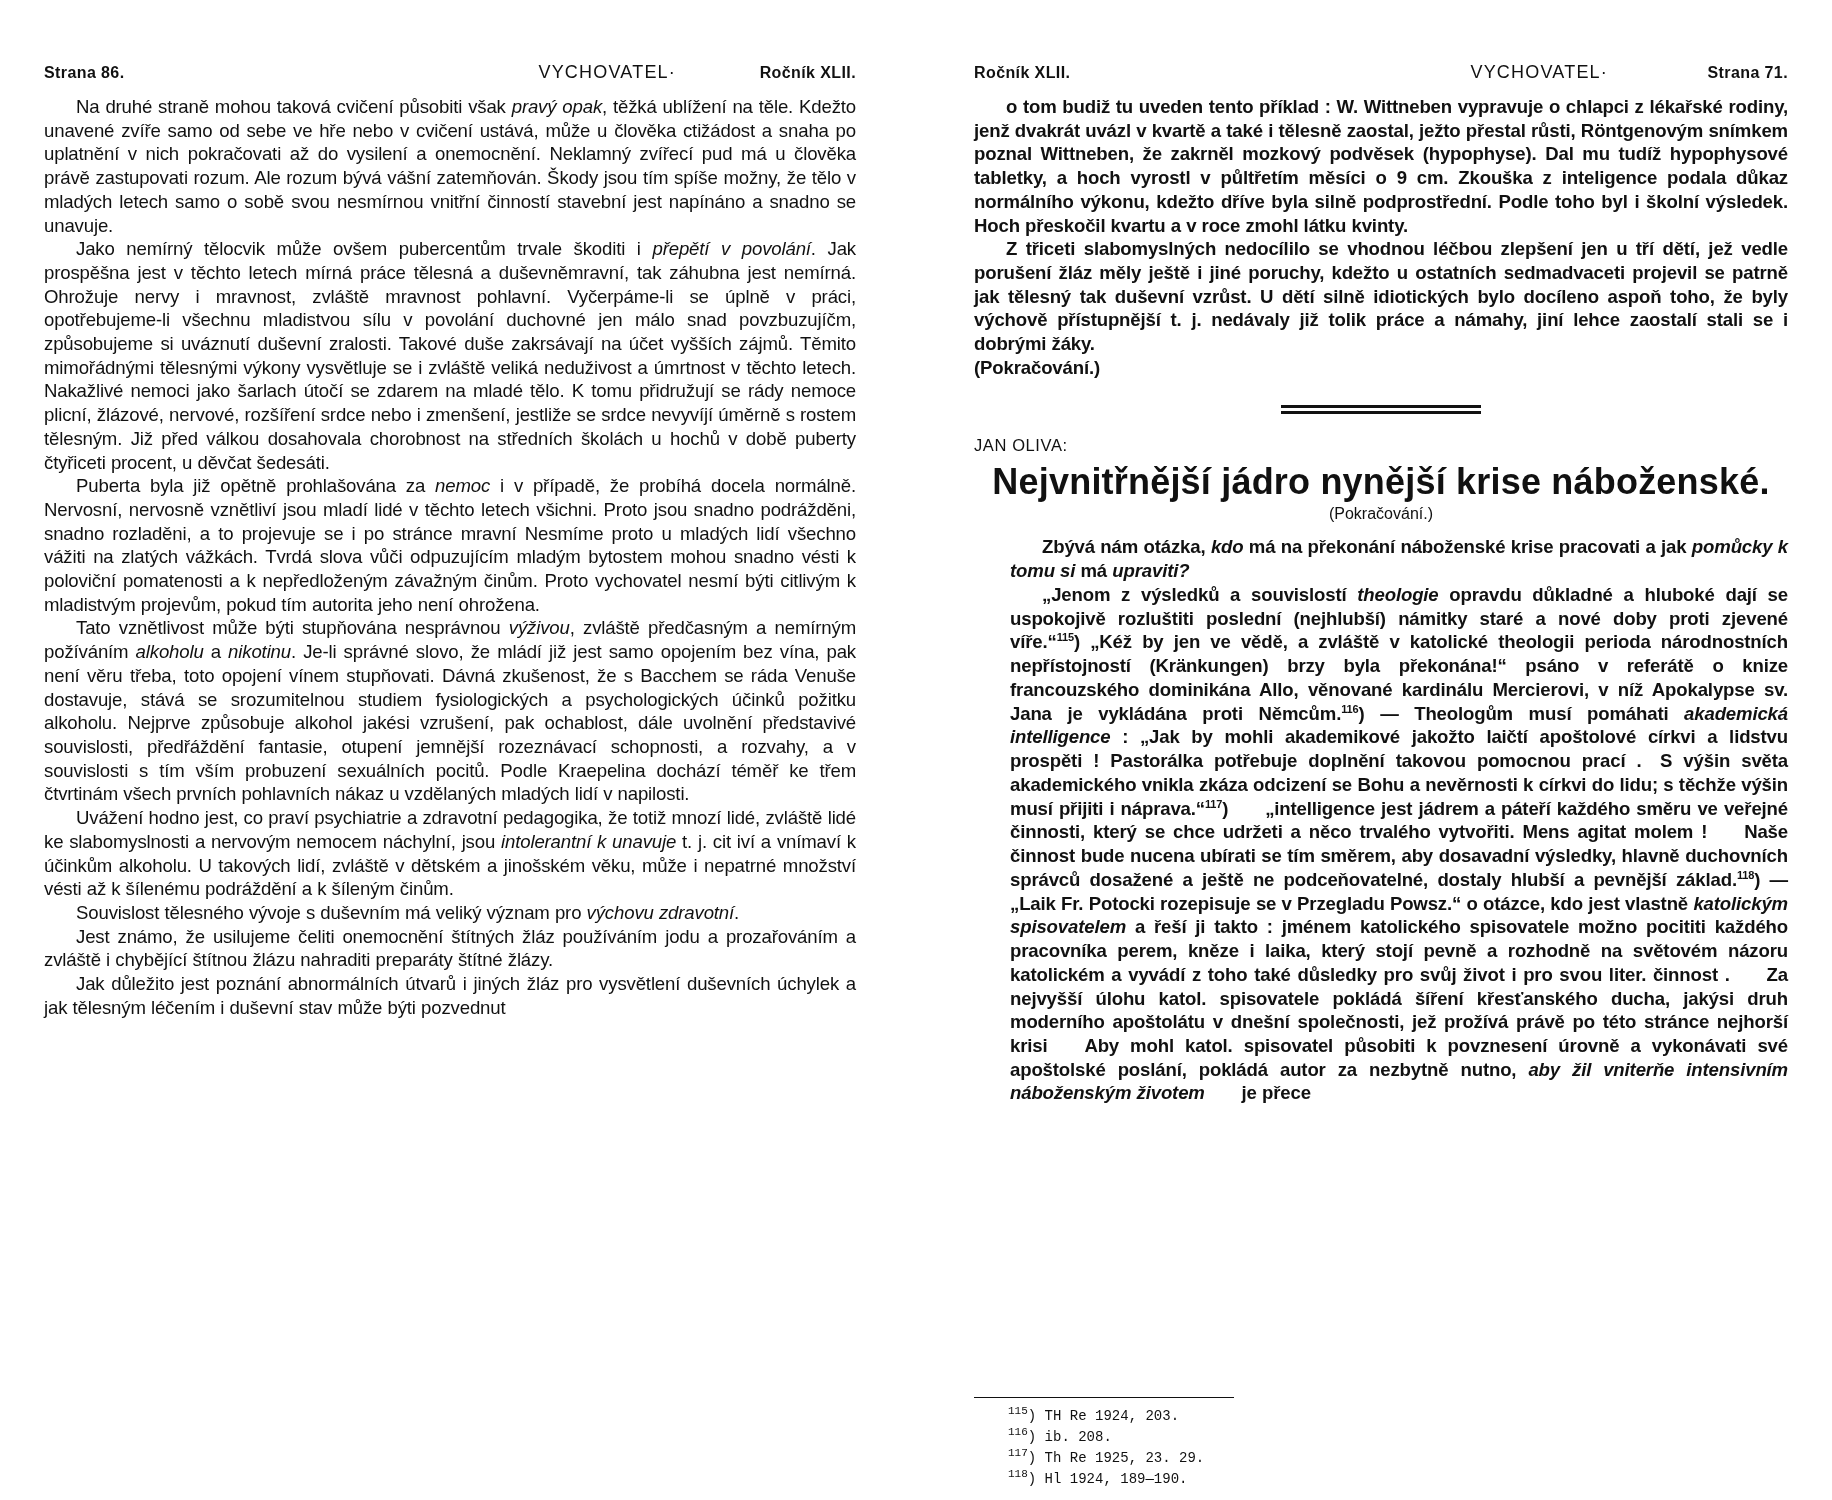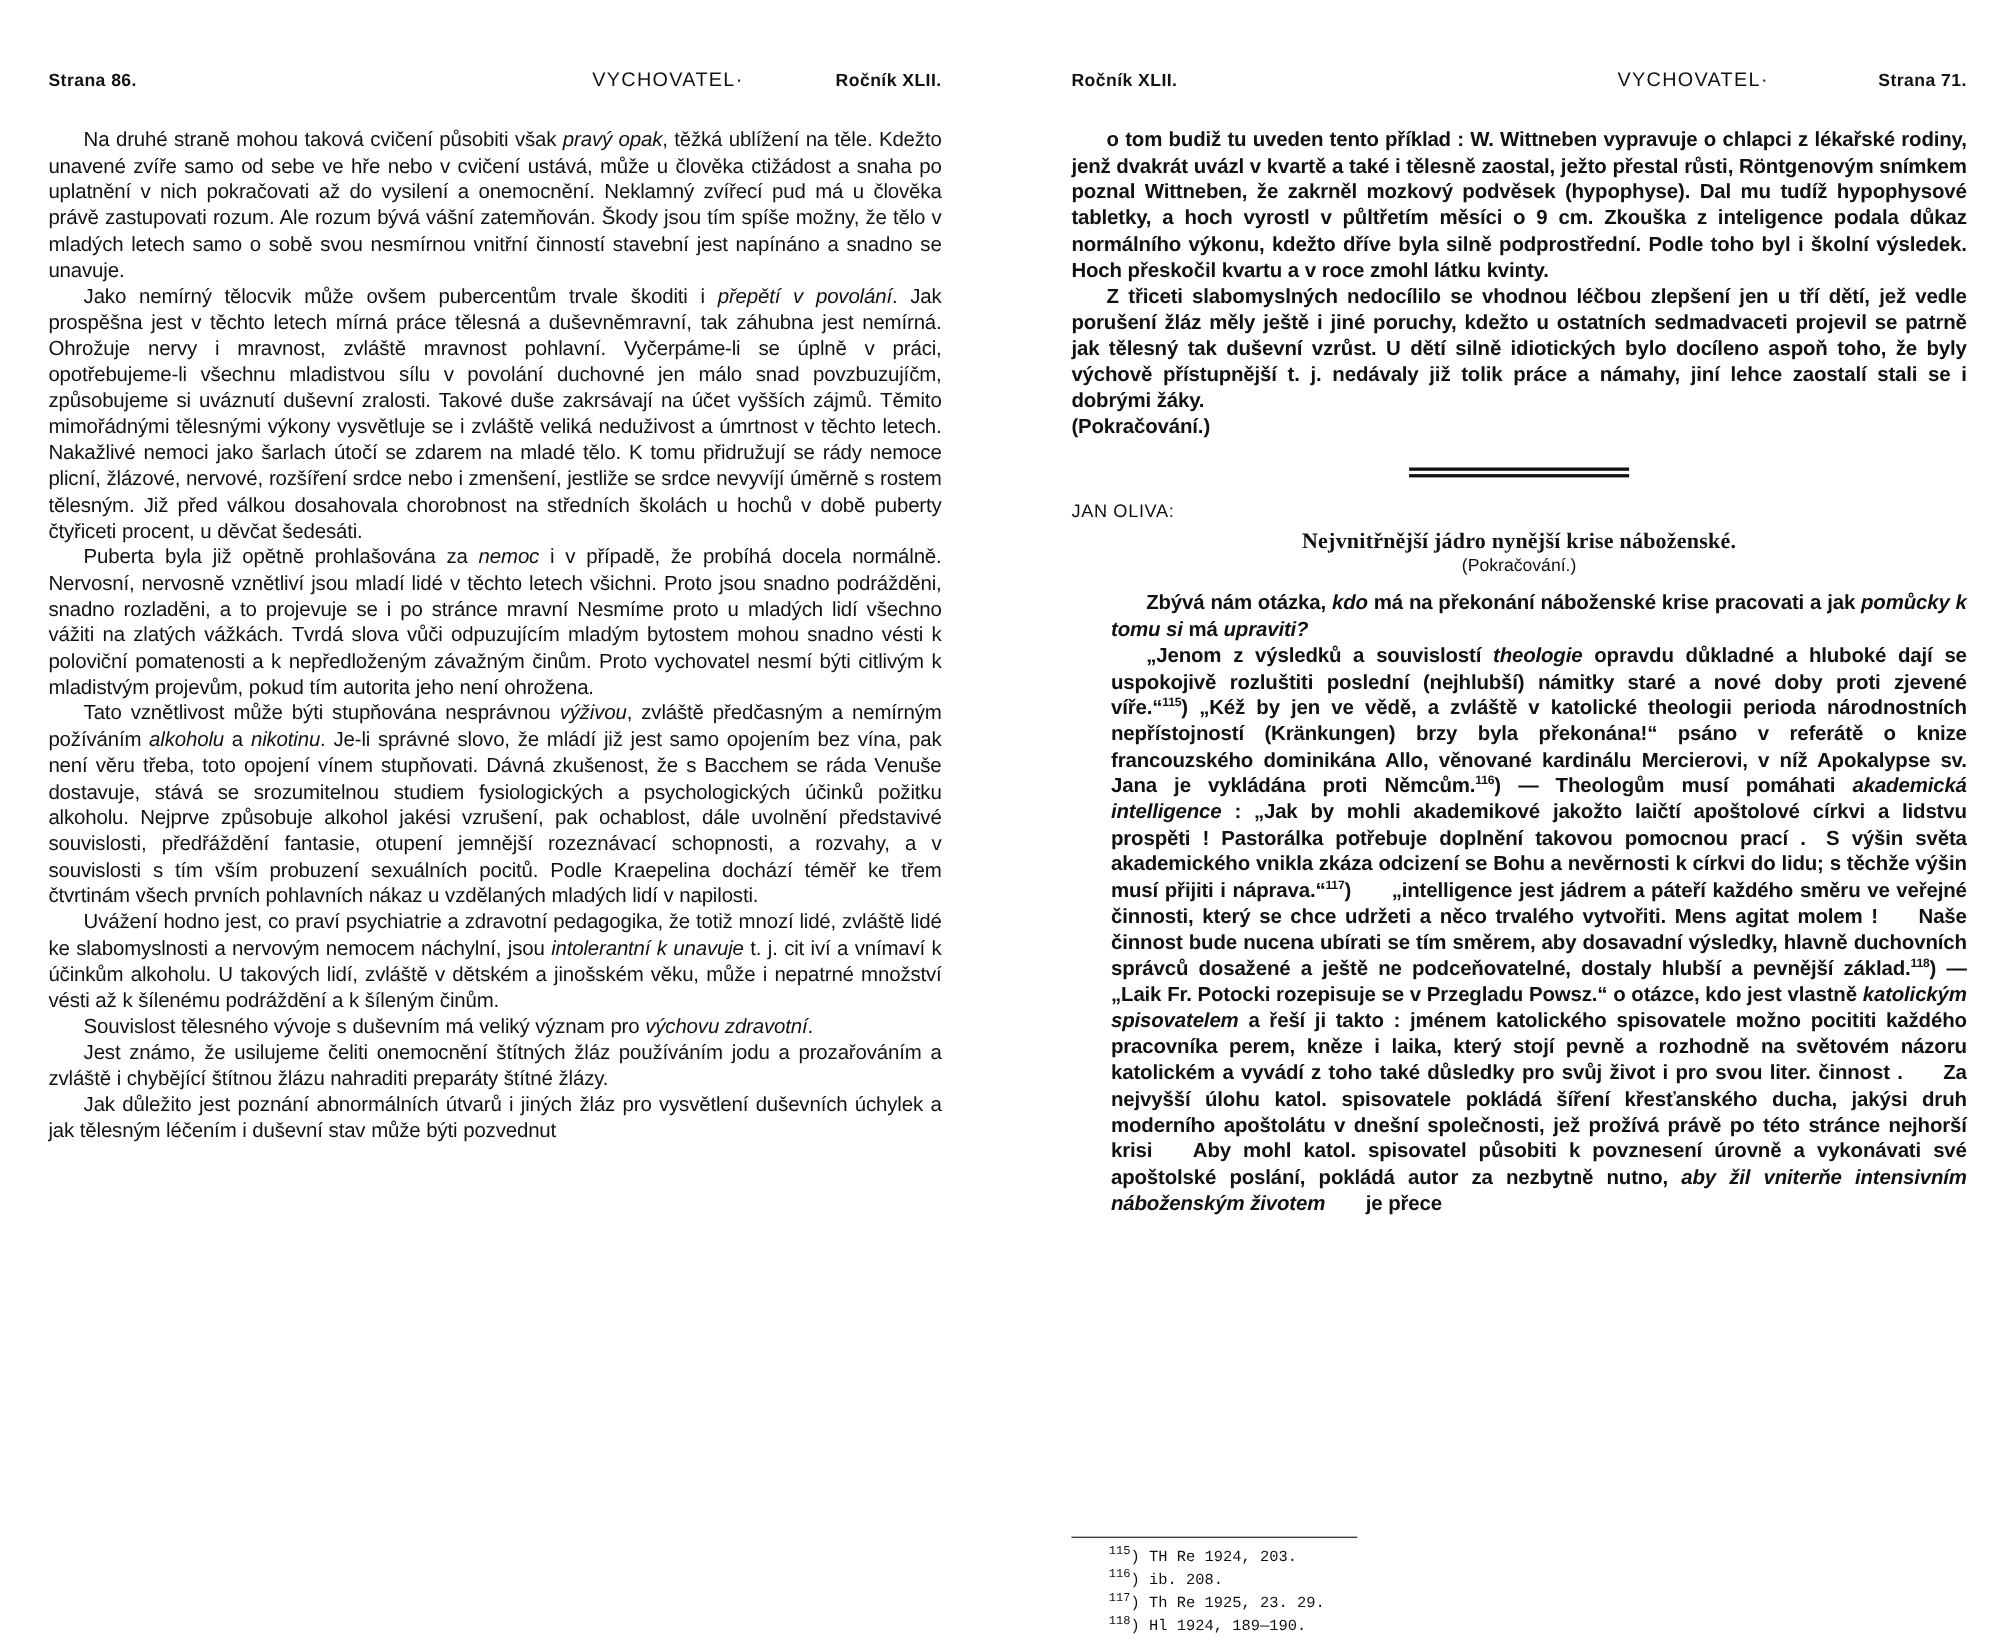--- a/index.html
+++ b/index.html
@@ -35,21 +35,21 @@
   }
   .column.right {
     padding-left: 58px;
     padding-right: 44px;
   }
   .running-head {
     display: flex;
     align-items: baseline;
     font-size: 17.5px;
     letter-spacing: 0.4px;
-    margin-bottom: 32px;
+    margin-bottom: 12px;
   }
   .running-head .rh-left,
   .running-head .rh-right {
     font-family: "Liberation Sans", sans-serif;
     font-weight: bold;
     font-size: 16px;
     white-space: nowrap;
   }
   .running-head .rh-center {
     flex: 1;
@@ -86,22 +86,22 @@
     height: 3px;
     box-sizing: content-box;
   }
   .author {
     font-family: "Liberation Sans", sans-serif;
     font-size: 16.5px;
     letter-spacing: 0.6px;
     margin: 14px 0 6px 0;
   }
   .article-title {
-    font-family: Liberation Serif, serif;
-    font-size: 20px;
+    font-family: Liberation Sans, sans-serif;
+    font-size: 36px;
     text-align: center;
     margin: 4px 0 2px 0;
     letter-spacing: 0.2px;
   }
   .article-sub {
     font-family: "Liberation Sans", sans-serif;
     font-size: 16px;
     text-align: center;
     margin: 0 0 12px 0;
   }

